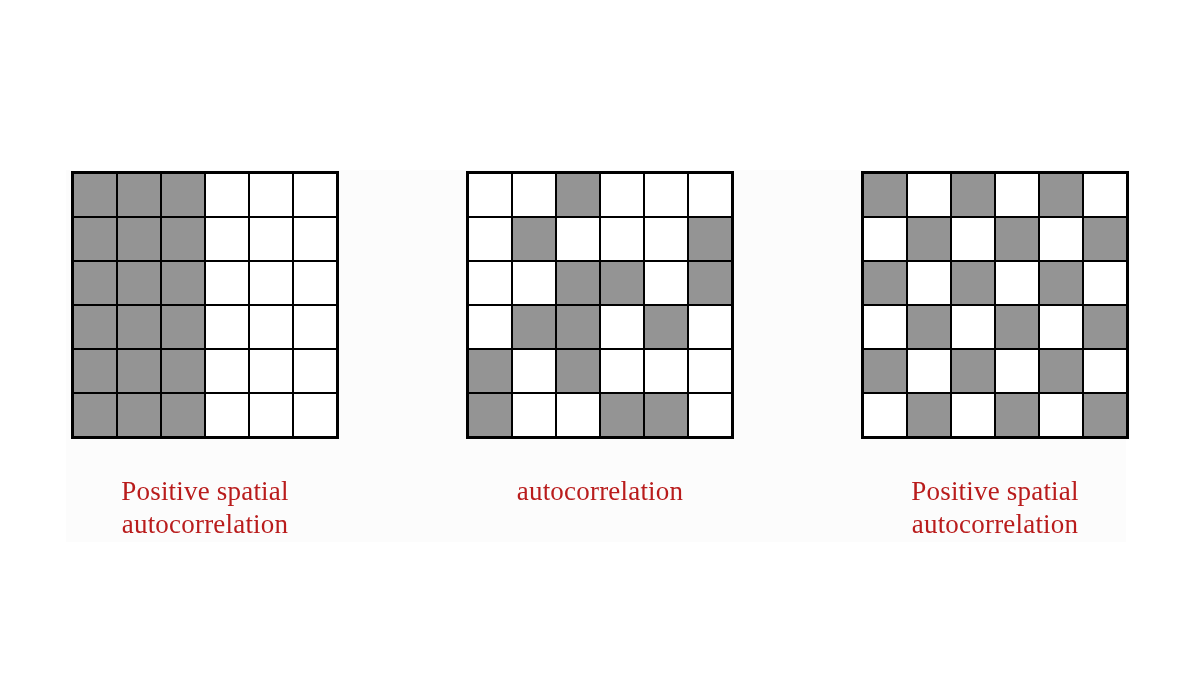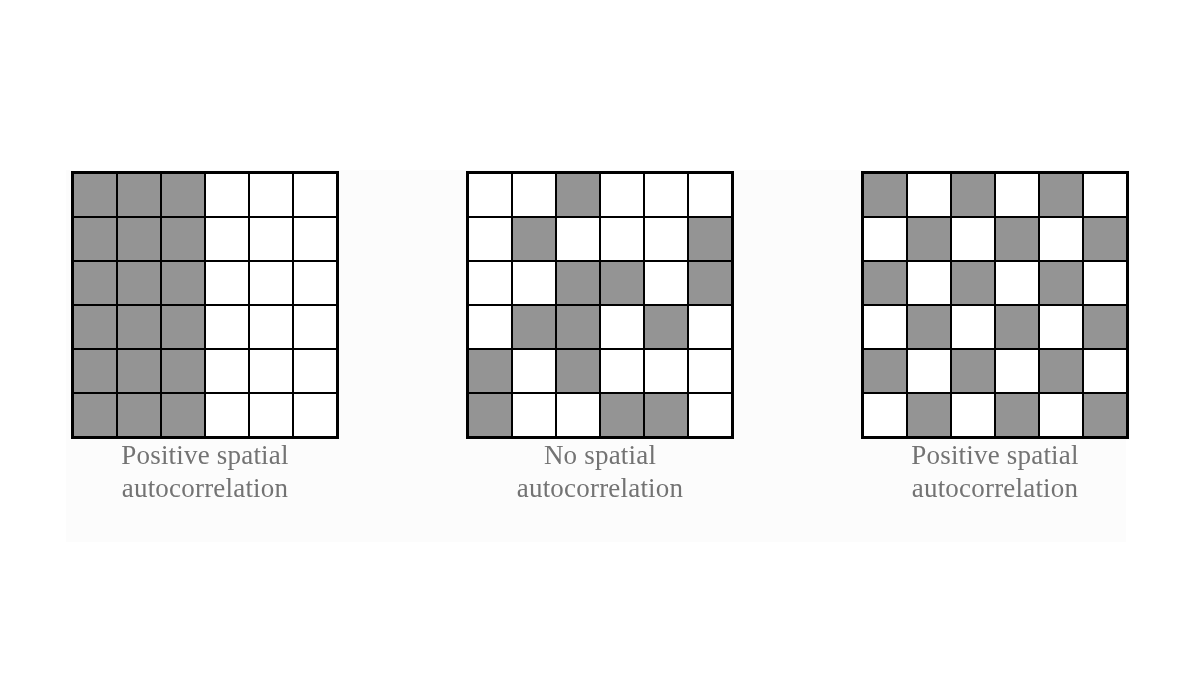--- a/index.html
+++ b/index.html
@@ -40,24 +40,25 @@
     border: 2px solid var(--line, #000);
     background: var(--empty, #fff);
   }
   .cell {
     width: 44px; height: 44px;
     border: 1px solid var(--line, #000);
     background: var(--empty, #fff);
   }
   .cell.filled { background: var(--filled, #949494); }
   .caption {
+    margin-top: 36px;
     text-align: center;
     font-size: 27px;
     line-height: 33px;
-    color: #737373;
+    color: #b91c1c;
     letter-spacing: 0.2px;
   }
 </style>
 </head>
 <body>
 
 <div class="stage">
 
   <div class="figure-band" style="background: rgb(252, 252, 252);"></div>
 
@@ -141,21 +142,20 @@
           <div class="cell"></div>
           <div class="cell"></div>
           <div class="cell filled"></div>
           <div class="cell"></div>
           <div class="cell"></div>
           <div class="cell filled"></div>
           <div class="cell filled"></div>
           <div class="cell"></div>
         </div>
       <div class="caption">
-        <div>No spatial</div>
         <div>autocorrelation</div>
       </div>
     </div>
 
     <div class="panel">
       <div class="grid">
           <div class="cell filled"></div>
           <div class="cell"></div>
           <div class="cell filled"></div>
           <div class="cell"></div>

